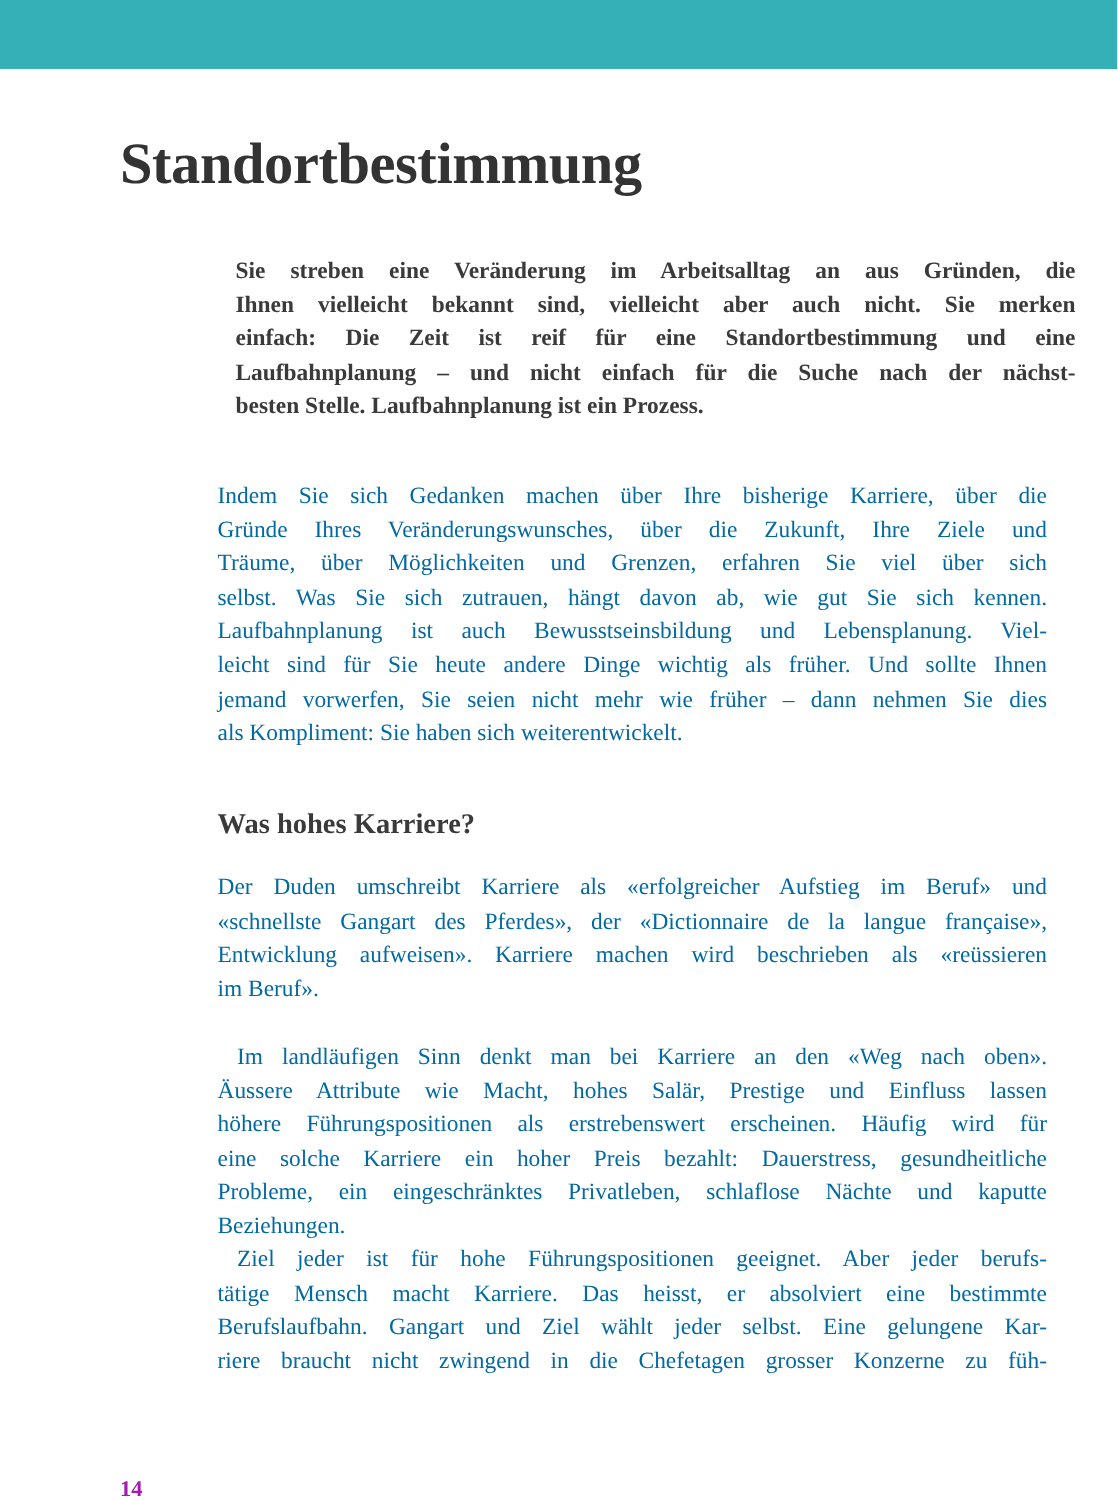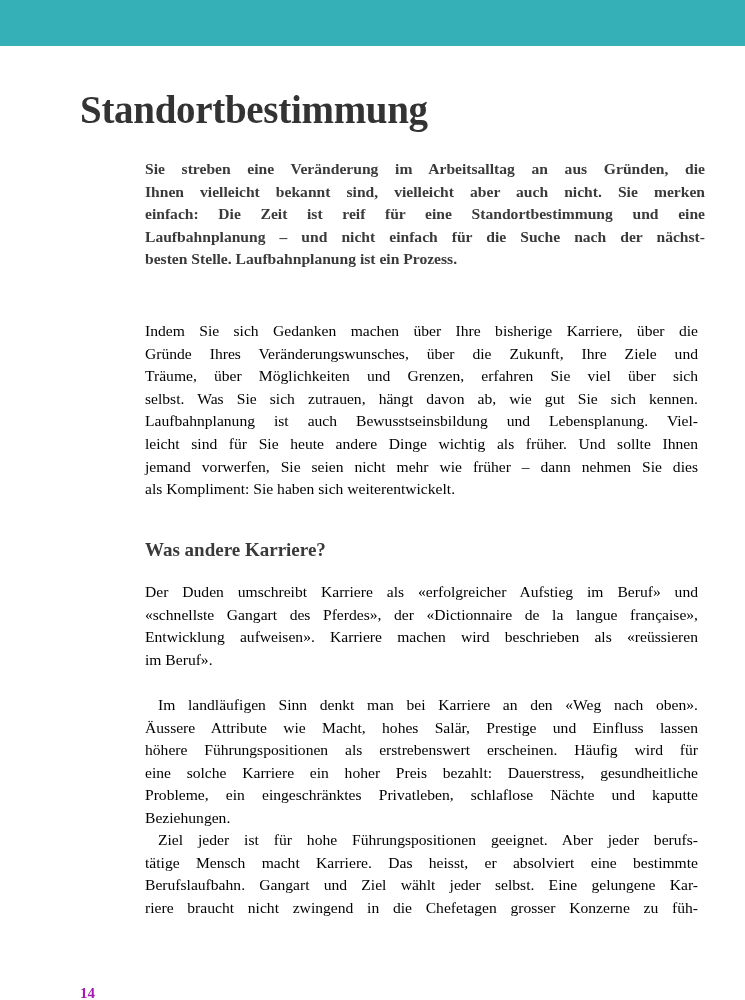--- a/index.html
+++ b/index.html
@@ -11,26 +11,26 @@
   .top-band {
     position: absolute; left: 0; top: 0; width: 745px; height: 46px;
     background: #35b0b6;
   }
   .chapter-title {
     position: absolute; left: 80px; top: 86px; margin: 0;
     font-size: 39px; font-weight: bold; color: #333333;
     letter-spacing: -0.3px; line-height: 48px; white-space: nowrap;
   }
   .lead {
-    position: absolute; left: 145px; top: 158px; width: 560px; margin: 0;
+    position: absolute; left: 145px; top: 158px; width: 560px; margin: 12px;
     font-size: 15.6px; font-weight: bold; line-height: 22.6px; color: #3a3a3a;
   }
   .body-block {
     position: absolute; left: 145px; width: 553px; margin: 0;
-    font-size: 15.6px; line-height: 22.6px; color: #000000;
+    font-size: 15.6px; line-height: 22.6px; color: #0369a1;
   }
   .line { display: block; white-space: nowrap; text-align-last: justify; text-align: justify; }
   .line.last { text-align-last: left; }
   .indent { padding-left: 13px; }
   .section-heading {
     position: absolute; left: 145px; top: 537px; margin: 0;
     font-size: 19px; font-weight: bold; color: #3a3a3a; line-height: 26px;
   }
   .page-number {
     position: absolute; left: 80px; top: 937px;
@@ -56,21 +56,21 @@
   <span class="line">Indem Sie sich Gedanken machen über Ihre bisherige Karriere, über die</span>
   <span class="line">Gründe Ihres Veränderungswunsches, über die Zukunft, Ihre Ziele und</span>
   <span class="line">Träume, über Möglichkeiten und Grenzen, erfahren Sie viel über sich</span>
   <span class="line">selbst. Was Sie sich zutrauen, hängt davon ab, wie gut Sie sich kennen.</span>
   <span class="line">Laufbahnplanung ist auch Bewusstseinsbildung und Lebensplanung. Viel-</span>
   <span class="line">leicht sind für Sie heute andere Dinge wichtig als früher. Und sollte Ihnen</span>
   <span class="line">jemand vorwerfen, Sie seien nicht mehr wie früher – dann nehmen Sie dies</span>
   <span class="line last">als Kompliment: Sie haben sich weiterentwickelt.</span>
 </p>
 
-<h2 class="section-heading">Was andere Karriere?</h2>
+<h2 class="section-heading">Was hohes Karriere?</h2>
 
 <p class="body-block" style="top:581px;">
   <span class="line">Der Duden umschreibt Karriere als «erfolgreicher Aufstieg im Beruf» und</span>
   <span class="line">«schnellste Gangart des Pferdes», der «Dictionnaire de la langue française»,</span>
   <span class="line">Entwicklung aufweisen». Karriere machen wird beschrieben als «reüssieren</span>
   <span class="line last">im Beruf».</span>
 </p>
 
 <p class="body-block" style="top:694px;">
   <span class="line indent">Im landläufigen Sinn denkt man bei Karriere an den «Weg nach oben».</span>

